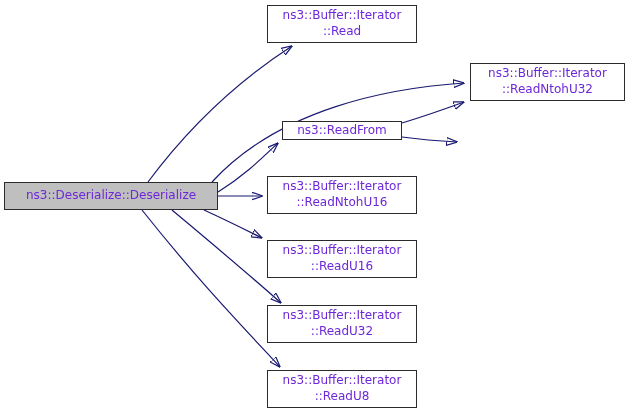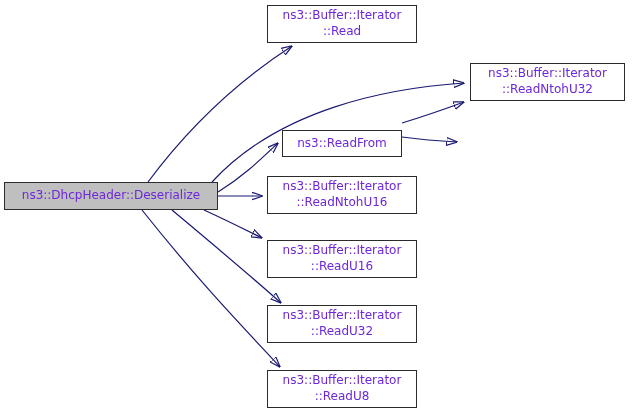--- a/index.html
+++ b/index.html
@@ -54,34 +54,34 @@
     <path d="M 218,192 C 245,175 260,160 278,143" marker-end="url(#arrow)"></path>
     <path d="M 218,196 L 262,196" marker-end="url(#arrow)"></path>
     <path d="M 204,210 C 228,221 242,228 262,238" marker-end="url(#arrow)"></path>
     <path d="M 172,210 C 222,252 252,277 281,303" marker-end="url(#arrow)"></path>
     <path d="M 142,210 C 200,283 243,327 280,367" marker-end="url(#arrow)"></path>
     <path d="M 402,123 C 425,116 445,109 464,102" marker-end="url(#arrow)"></path>
     <path d="M 402,137 C 424,140 438,141 457,142" marker-end="url(#arrow)"></path>
   </svg>
 
   <div class="node highlight" style="left:4px; top:182px; width:214px; height:28px;">
-    <span>ns3::DhcpHeader::Deserialize</span>
+    <span>ns3::Deserialize::Deserialize</span>
   </div>
 
   <div class="node" style="left:267px; top:5px; width:150px; height:38px;">
     <span>ns3::Buffer::Iterator
 ::Read</span>
   </div>
 
   <div class="node" style="left:470px; top:63px; width:155px; height:38px;">
     <span>ns3::Buffer::Iterator
 ::ReadNtohU32</span>
   </div>
 
-  <div class="node" style="left:282px; top:130px; width:120px; height:27px;">
+  <div class="node" style="left:282px; top:121px; width:120px; height:19px;">
     <span>ns3::ReadFrom</span>
   </div>
 
 
   <div class="node" style="left:267px; top:176px; width:150px; height:38px;">
     <span>ns3::Buffer::Iterator
 ::ReadNtohU16</span>
   </div>
 
   <div class="node" style="left:267px; top:240px; width:150px; height:38px;">

